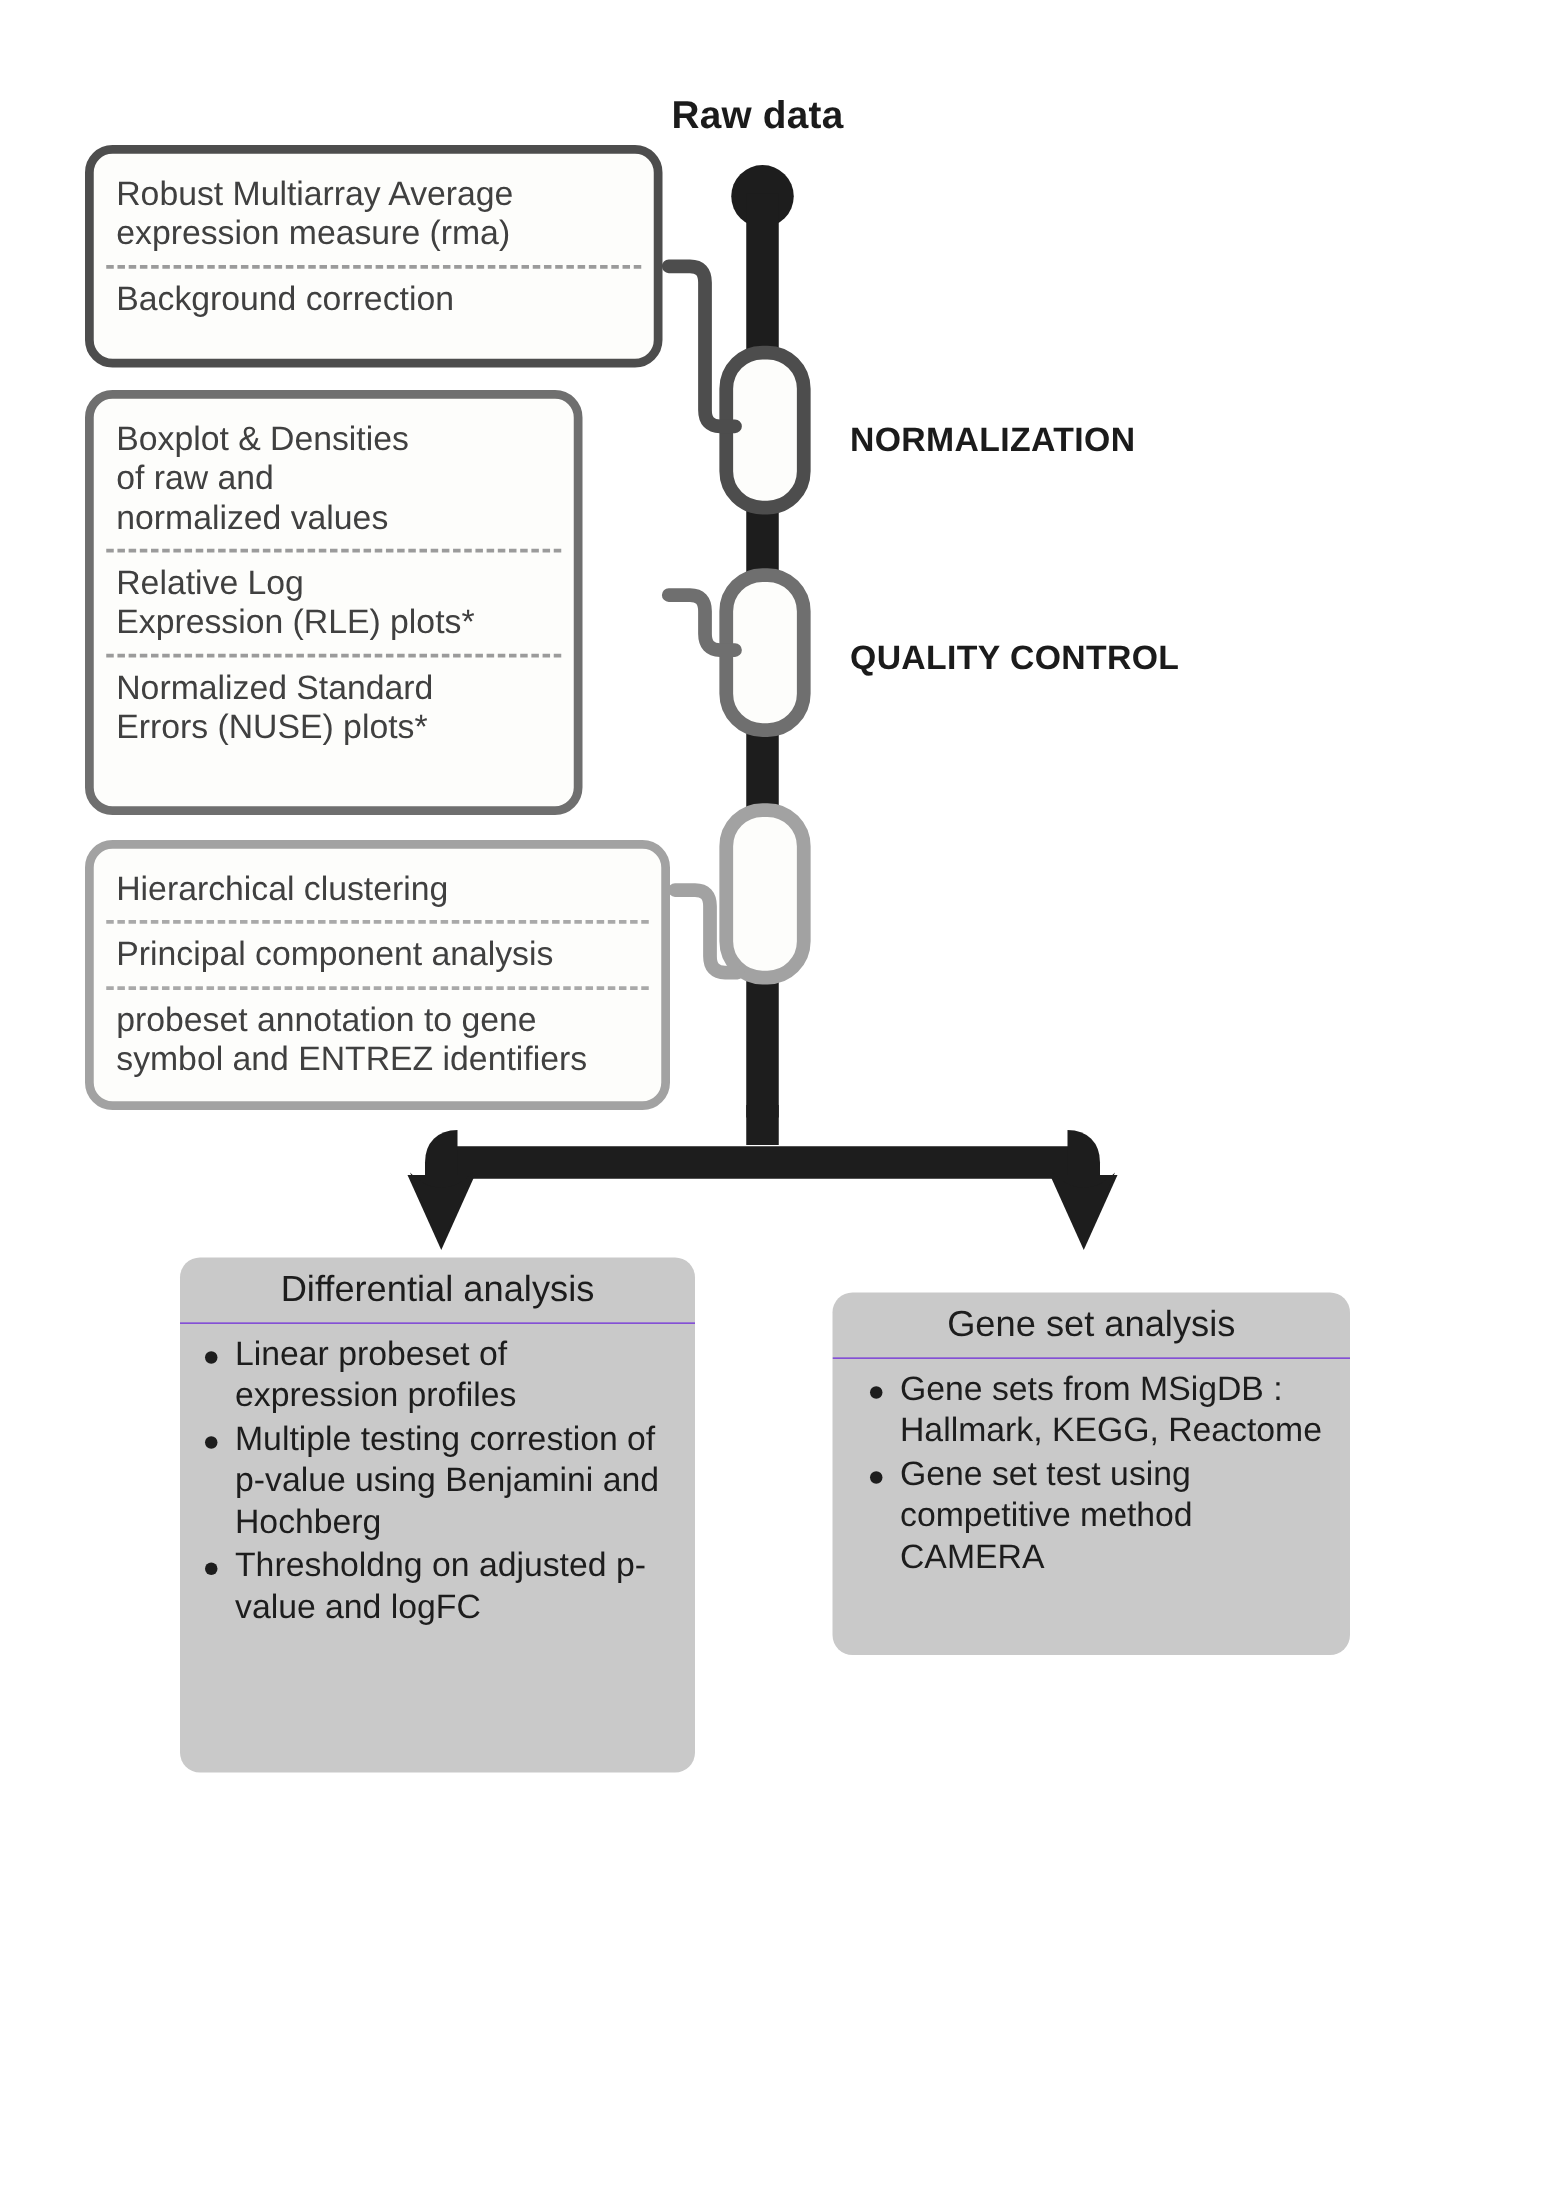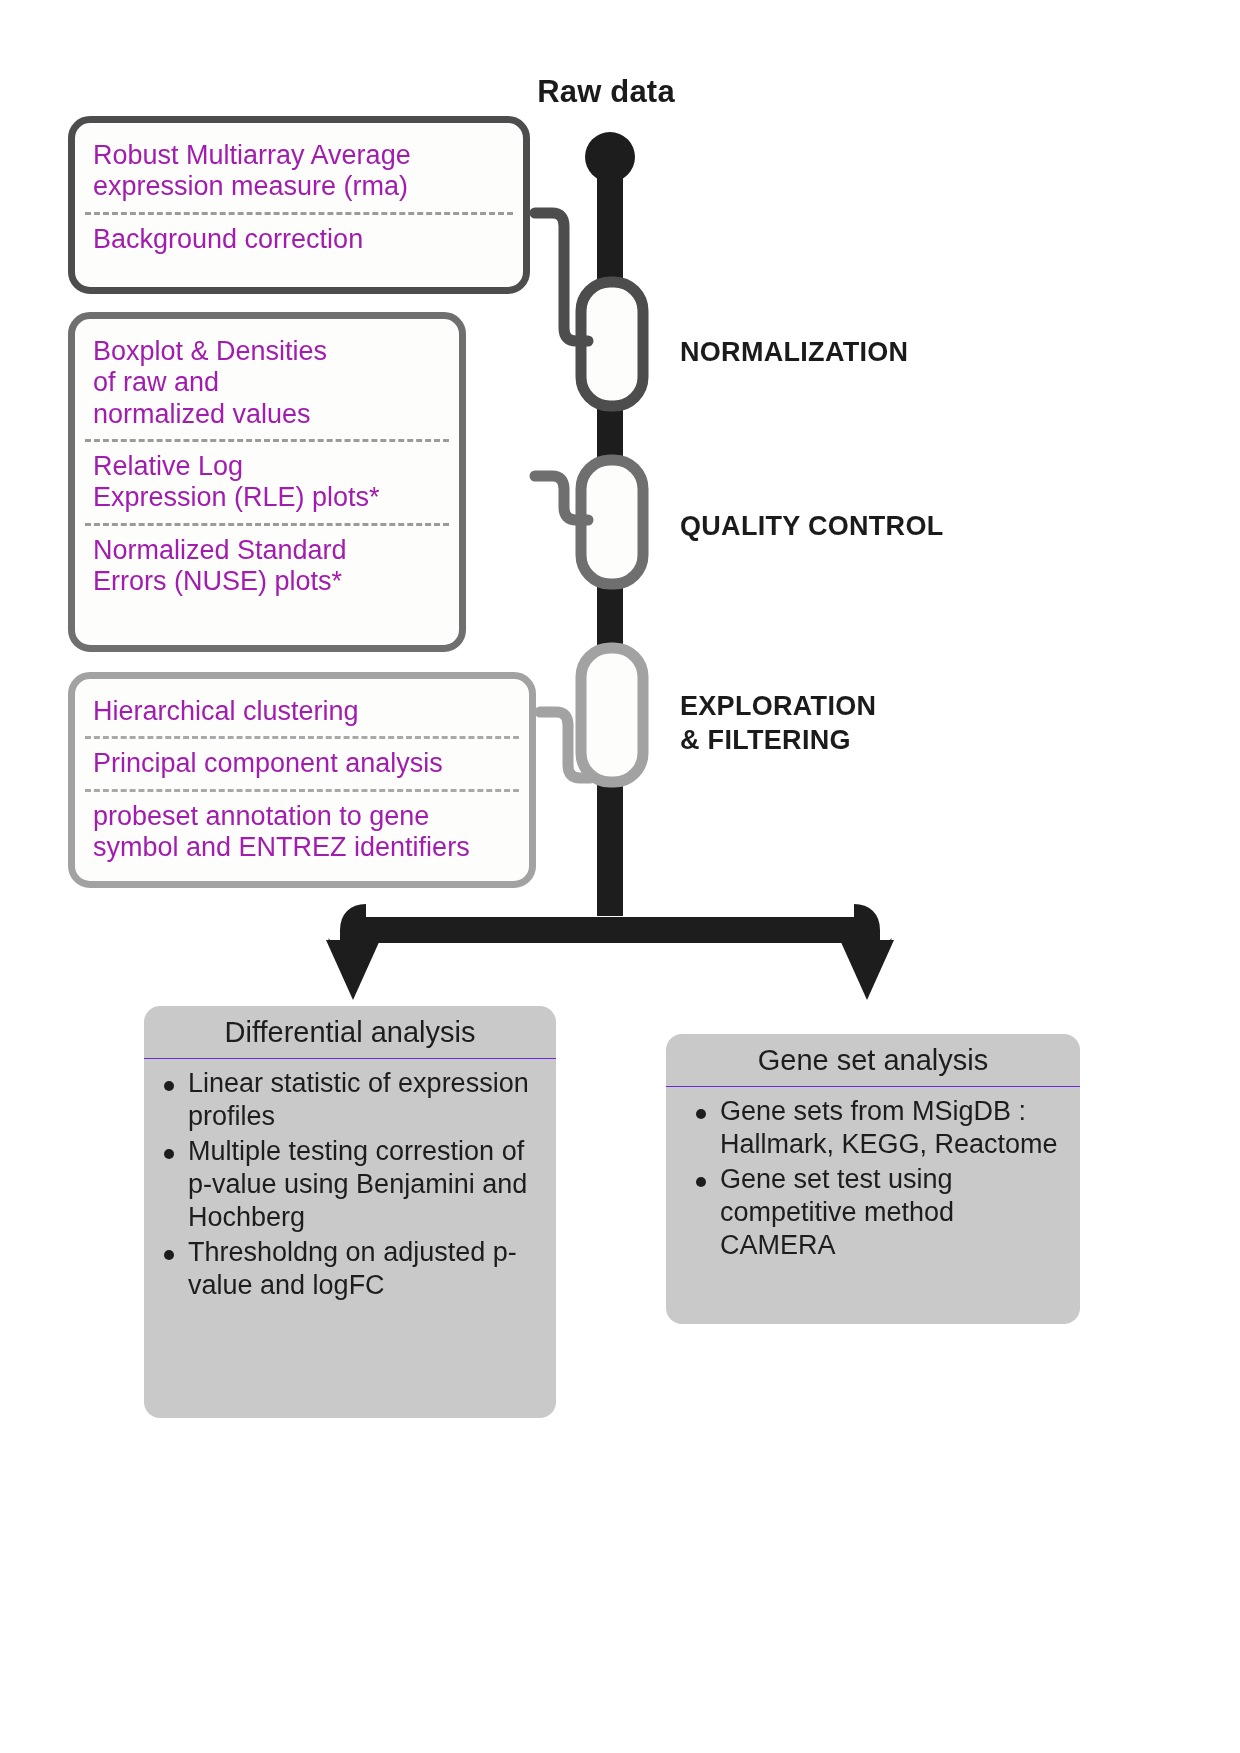--- a/index.html
+++ b/index.html
@@ -46,21 +46,21 @@
     position: absolute;
     box-sizing: border-box;
     background: #fdfdfb;
     border-style: solid;
     border-radius: 22px;
     padding: 8px 0 10px 0;
   }
   .panel-row {
     font-size: 27px;
     line-height: 1.16;
-    color: #a21caf;
+    color: #404040;
     padding: 9px 14px 9px 18px;
     box-sizing: border-box;
   }
   .panel-sep {
     height: 0;
     border-top: 3px dashed #9b9b9b;
     margin: 0 10px 0 10px;
   }
 
   #panel-normalization {
@@ -212,31 +212,27 @@
     <div class="panel-row" style="white-space:pre-line">Hierarchical clustering</div>
     <div class="panel-sep"></div>
     <div class="panel-row" style="white-space:pre-line">Principal component analysis</div>
     <div class="panel-sep"></div>
     <div class="panel-row" style="white-space:pre-line">probeset annotation to gene
 symbol and ENTREZ identifiers</div>
   </div>
 
   <div class="stage-label" id="stage-label-normalization">NORMALIZATION</div>
   <div class="stage-label" id="stage-label-qc">QUALITY CONTROL</div>
-  <div class="stage-label" id="stage-label-exploration">
-    <div>EXPLORATION</div>
-    <div>&amp; FILTERING</div>
-  </div>
 
   <div class="card" id="card-differential">
     <div class="card-title">Differential analysis</div>
     <ul class="card-list">
       <li>
         <span class="bullet"></span>
-        <span>Linear statistic of expression profiles</span>
+        <span>Linear probeset of expression profiles</span>
       </li>
       <li>
         <span class="bullet"></span>
         <span>Multiple testing correstion of p-value using Benjamini and Hochberg</span>
       </li>
       <li>
         <span class="bullet"></span>
         <span>Thresholdng on adjusted p-value and logFC</span>
       </li>
     </ul>

